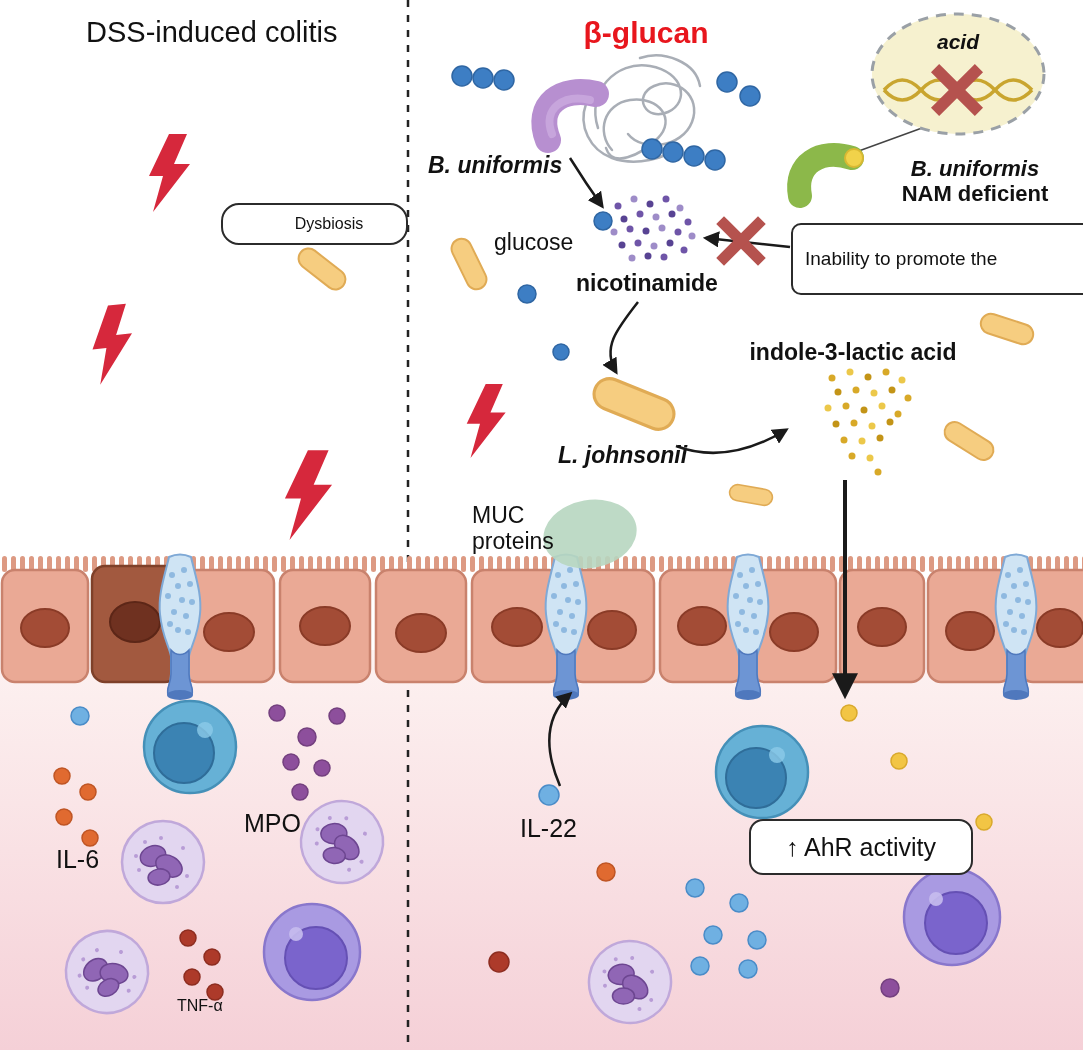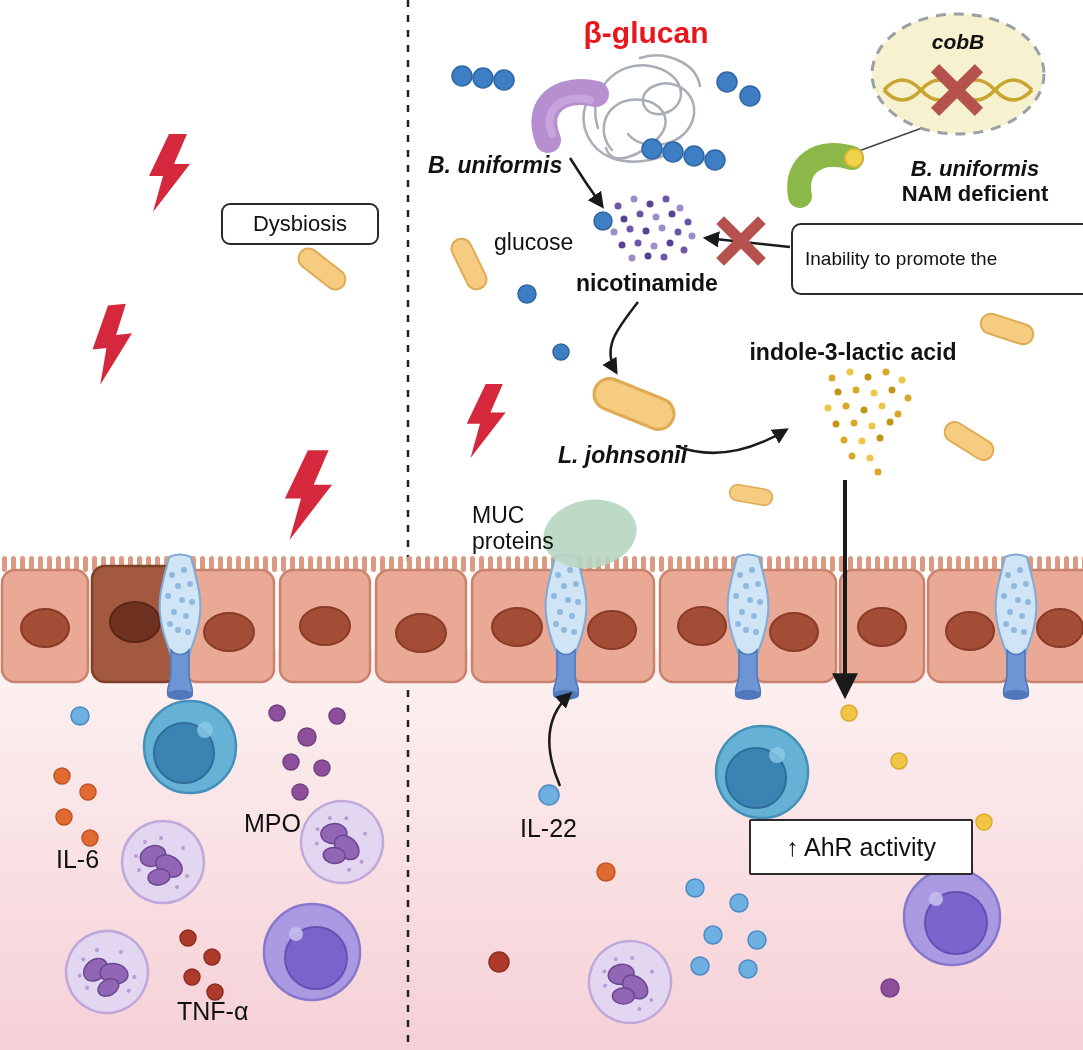--- a/index.html
+++ b/index.html
@@ -6,37 +6,37 @@
   #canvas{position:relative;width:1083px;height:1050px;overflow:hidden;
           font-family:"Liberation Sans",sans-serif;background:#fff;}
   svg{position:absolute;left:0;top:0;}
   .lbl{position:absolute;color:#111;line-height:1.15;white-space:nowrap;}
   .b{font-weight:700;}
   .it{font-style:italic;}
   .line{display:block;}
   .box{position:absolute;background:#fff;border:2px solid #2b2b2b;color:#111;
        display:flex;align-items:center;justify-content:center;}
   .lbl-dss{left:86px;top:16px;font-size:29px;}
-  .box-dysbiosis{left:221px;top:203px;width:154px;height:38px;border-radius:9px;font-size:22px;}
+  .box-dysbiosis{left:221px;top:203px;width:154px;height:38px;border-radius:18px;font-size:16px;padding-left:29px;}
   .lbl-bglucan{left:556px;top:16px;width:180px;font-size:30px;font-weight:700;text-align:center;}
   .lbl-buni{left:428px;top:152px;font-size:23px;}
   .lbl-glucose{left:494px;top:229px;font-size:23px;}
   .lbl-nico{left:572px;top:270px;width:150px;font-size:23px;text-align:center;}
   .lbl-cobb{left:906px;top:30px;width:104px;font-size:21px;font-weight:600;text-align:center;}
   .lbl-nam{left:894px;top:156px;width:162px;font-size:22px;font-weight:700;text-align:center;white-space:normal;}
   .box-inability{left:791px;top:223px;width:281px;height:68px;border-radius:10px;
        font-size:19px;flex-direction:column;align-items:flex-start;padding:0 12px;justify-content:center;}
   .lbl-ila{left:742px;top:339px;width:222px;font-size:23px;text-align:center;}
   .lbl-ljoh{left:558px;top:442px;font-size:23px;}
   .lbl-muc{left:472px;top:502px;font-size:23px;white-space:normal;}
   .lbl-mpo{left:244px;top:809px;font-size:25px;}
   .lbl-il6{left:56px;top:845px;font-size:25px;}
-  .lbl-tnf{left:177px;top:997px;font-size:25px;}
+  .lbl-tnf{left:177px;top:997px;font-size:16px;}
   .lbl-il22{left:520px;top:814px;font-size:25px;}
-  .box-ahr{left:749px;top:819px;width:220px;height:52px;font-size:25px;border-radius:2px;}
+  .box-ahr{left:749px;top:819px;width:220px;height:52px;font-size:25px;border-radius:14px;}
 </style>
 </head>
 <body>
 
 <div id="canvas">
 
 <svg width="1083" height="1050" viewBox="0 0 1083 1050">
   <defs>
     <linearGradient id="pinkgrad" x1="0" y1="0" x2="0" y2="1">
       <stop offset="0" stop-color="#fdf2f1"></stop>
@@ -309,34 +309,35 @@
     <path d="M 638,302 C 616,330 602,348 616,372" marker-end="url(#ah)"></path>
     <path d="M 676,446 C 718,462 756,448 786,430" marker-end="url(#ah)"></path>
     <path d="M 560,786 C 542,744 548,714 570,694" marker-end="url(#ah)"></path>
     <line x1="790" y1="247" x2="706" y2="238" marker-end="url(#ah)"></line>
     <line x1="845" y1="480" x2="845" y2="694" stroke-width="4" marker-end="url(#ah)"></line>
   </g>
 
   <use href="#xmark" transform="translate(741,241)"></use>
 </svg>
 
+  <div class="lbl lbl-dss">DSS-induced colitis</div>
 
   <div class="box box-dysbiosis">
     <span>Dysbiosis</span>
   </div>
 
   <div class="lbl lbl-bglucan" style="color:#e8161d">β-glucan</div>
 
   <div class="lbl lbl-buni b it">B. uniformis</div>
 
   <div class="lbl lbl-glucose">glucose</div>
 
   <div class="lbl lbl-nico b">nicotinamide</div>
 
-  <div class="lbl lbl-cobb it">cobB</div>
+  <div class="lbl lbl-cobb it">acid</div>
 
   <div class="lbl lbl-nam">
     <span class="line it">B. uniformis</span>
     <span class="line">NAM deficient</span>
   </div>
 
   <div class="box box-inability">
     <div><span>Inability to promote the</span></div>
   </div>
 

